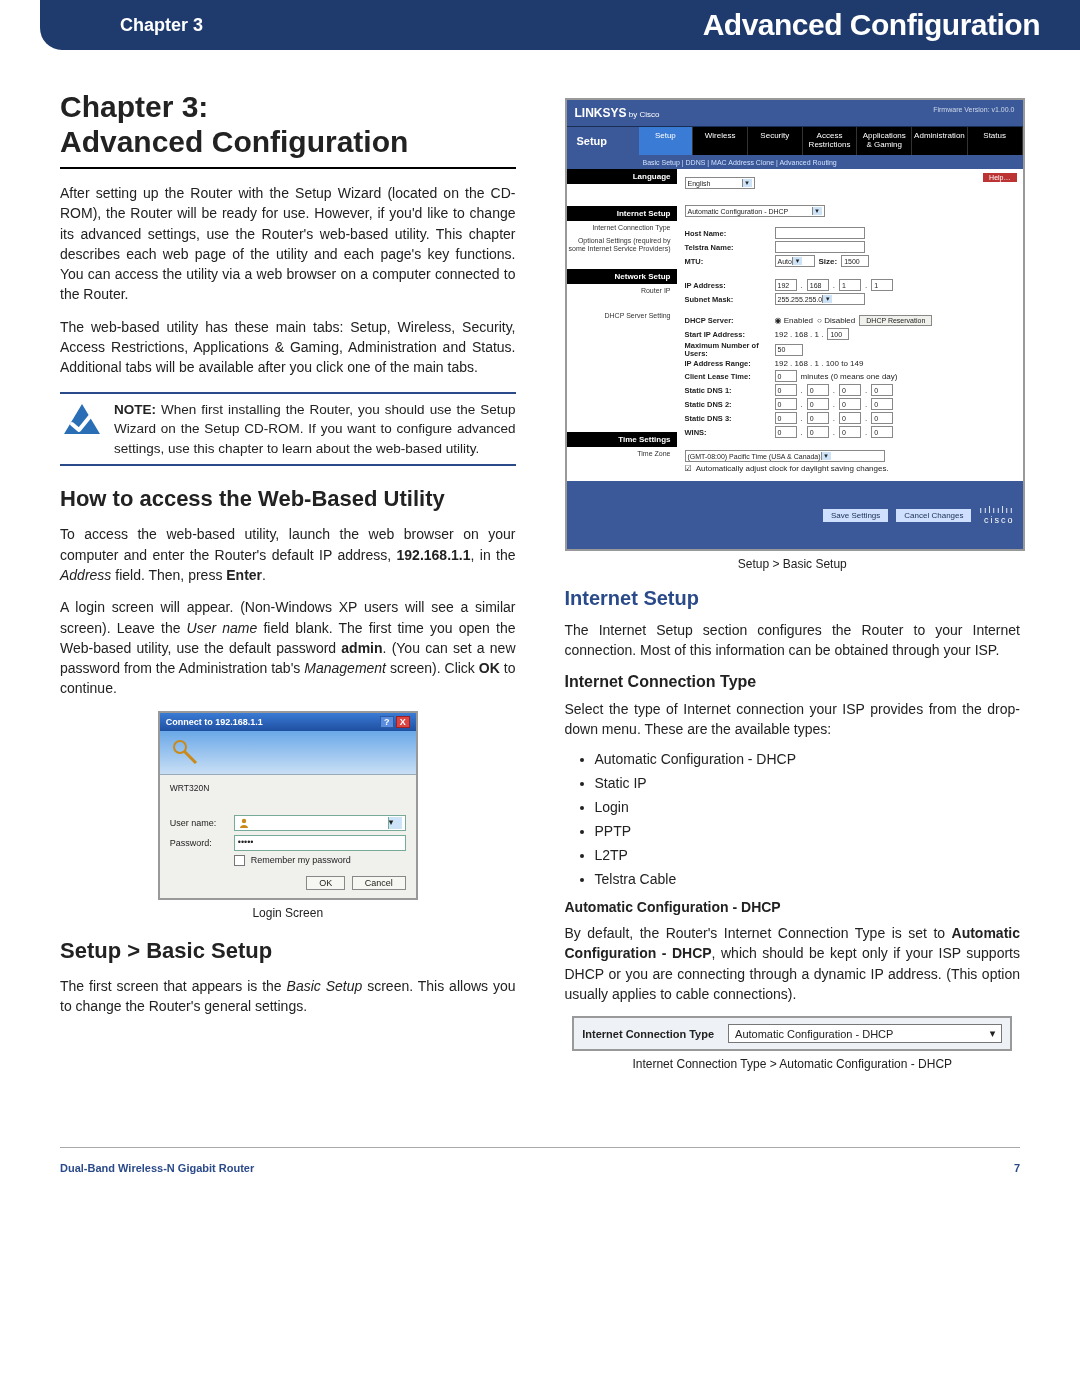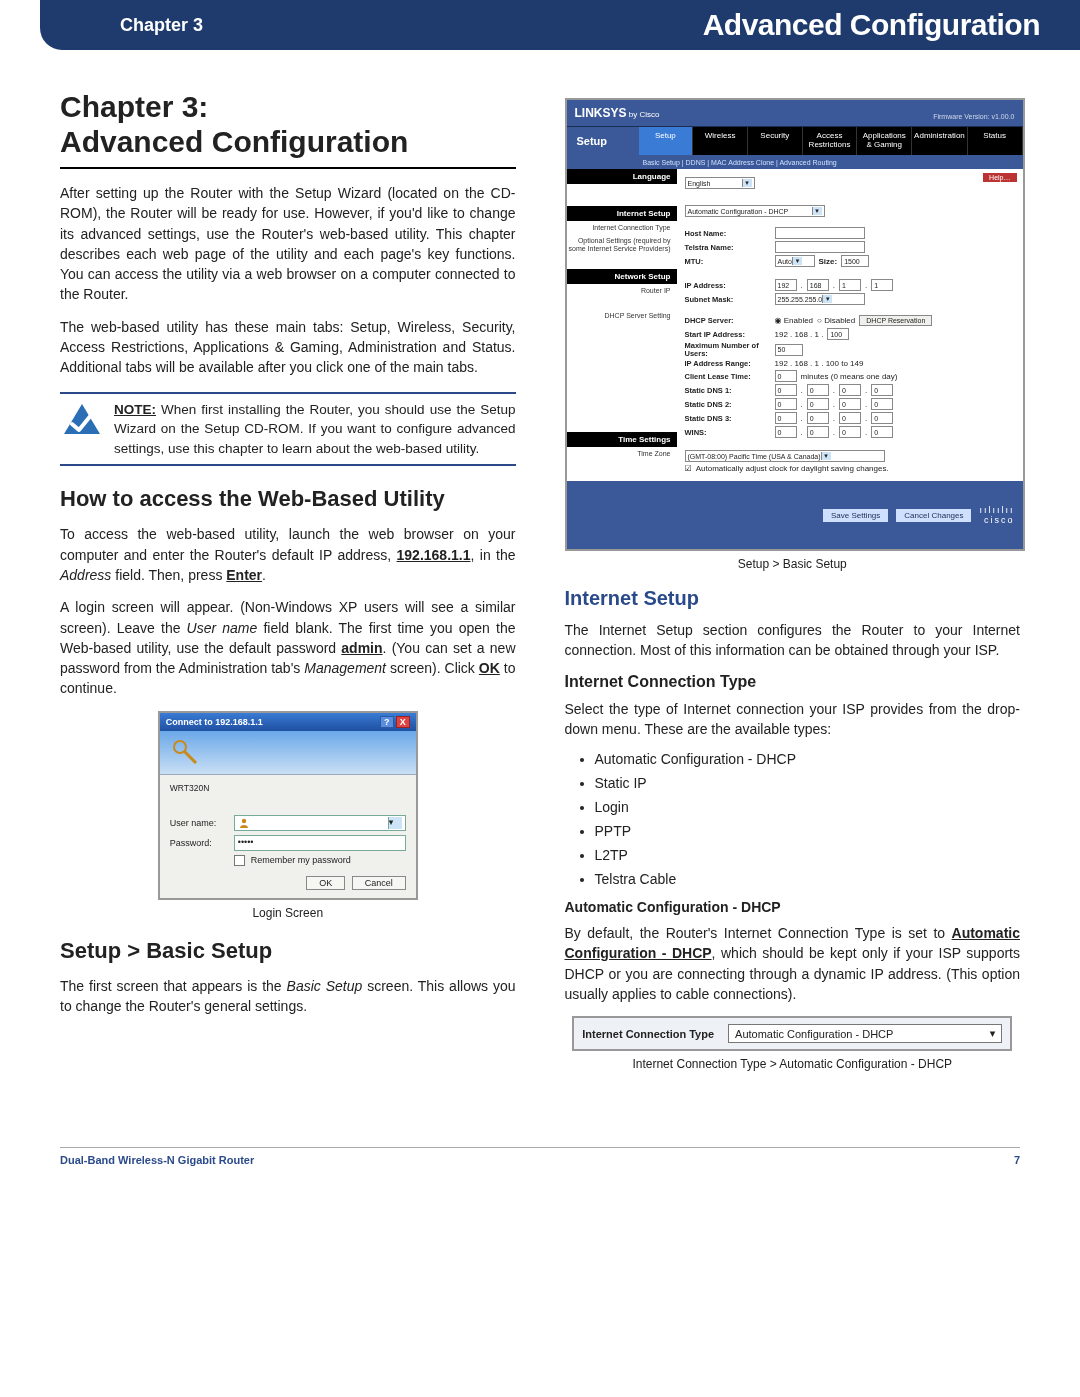--- a/index.html
+++ b/index.html
@@ -80,21 +80,21 @@
   .note-icon {
     flex: 0 0 44px;
     display:flex; align-items:flex-start; justify-content:center;
     padding-top:2px;
   }
   .note-icon svg { width: 40px; height: 40px; }
   .note-text { font-size: 13.5px; text-align: justify; line-height:1.45; }
   ul.bullets { margin: 6px 0 12px 30px; }
   ul.bullets li { font-size: 14px; margin-bottom: 8px; list-style: disc; }
   .caption { text-align: center; font-size: 12px; margin: 6px 0 16px 0; }
-  .bold { font-weight: 700; text-decoration: underline; }
+  .bold { font-weight: 700; }
   .ital { font-style: italic; }
   .fig {
     border: 2px solid #999; margin: 8px auto 2px auto; display:block;
     background:#eef2f6;
   }
   
   .login-fig { width: 260px; font-size: 9px; }
   .login-title {
     background: linear-gradient(#3a7bd5,#1f4fa0);
     color:#fff; padding:3px 6px; font-weight:bold;
@@ -119,21 +119,21 @@
   .login-row .dd { width:14px; background:#cde3f8; border-left:1px solid #7a9; }
   .login-btns { text-align:right; margin-top:10px; }
   .login-btns .btn {
     display:inline-block; border:1px solid #888; background:#f6f6f2;
     padding:1px 12px; font-size:9px; margin-left:4px;
   }
   
   .router-fig { width: 460px; font-size:8px; background:#fff; }
   .router-top {
     background:#3b5998; color:#fff; padding:6px 8px;
-    display:flex; justify-content:space-between; align-items:flex-end; border-bottom:1px solid #1a2d52;
+    display:flex; justify-content:space-between; align-items:flex-start; border-bottom:1px solid #1a2d52;
   }
   .router-top .brand { font-weight:bold; font-size:12px; }
   .router-top .fw { font-size:7px; color:#cfd8ea; }
   .router-tabs-row {
     display:flex; background:#000; color:#fff; font-size:8px;
     border-bottom:1px solid #3b5998;
   }
   .router-tabs-row .setup-lbl {
     background:#3b5998; color:#fff; padding:8px 10px; font-weight:bold;
     width:72px; font-size:11px;
@@ -188,21 +188,21 @@
   .ict-fig .k { font-weight:bold; }
   .ict-fig .sel {
     flex:1; background:#fff; border:1px solid #777; padding:2px 6px;
     display:flex; justify-content:space-between; align-items:center;
   }
   .page-footer {
     margin: 40px 60px 20px 60px;
     border-top: 1px solid #aaa;
     display:flex; justify-content:space-between;
     font-size:11px; color:#2a4a8a; font-weight:700;
-    padding-top:6px;
+    padding-top:14px;
   }
 </style>
 </head>
 <body>
 
 <div class="header-banner">
   <div class="left">Chapter 3</div>
   <div class="right">Advanced Configuration</div>
 </div>
 

